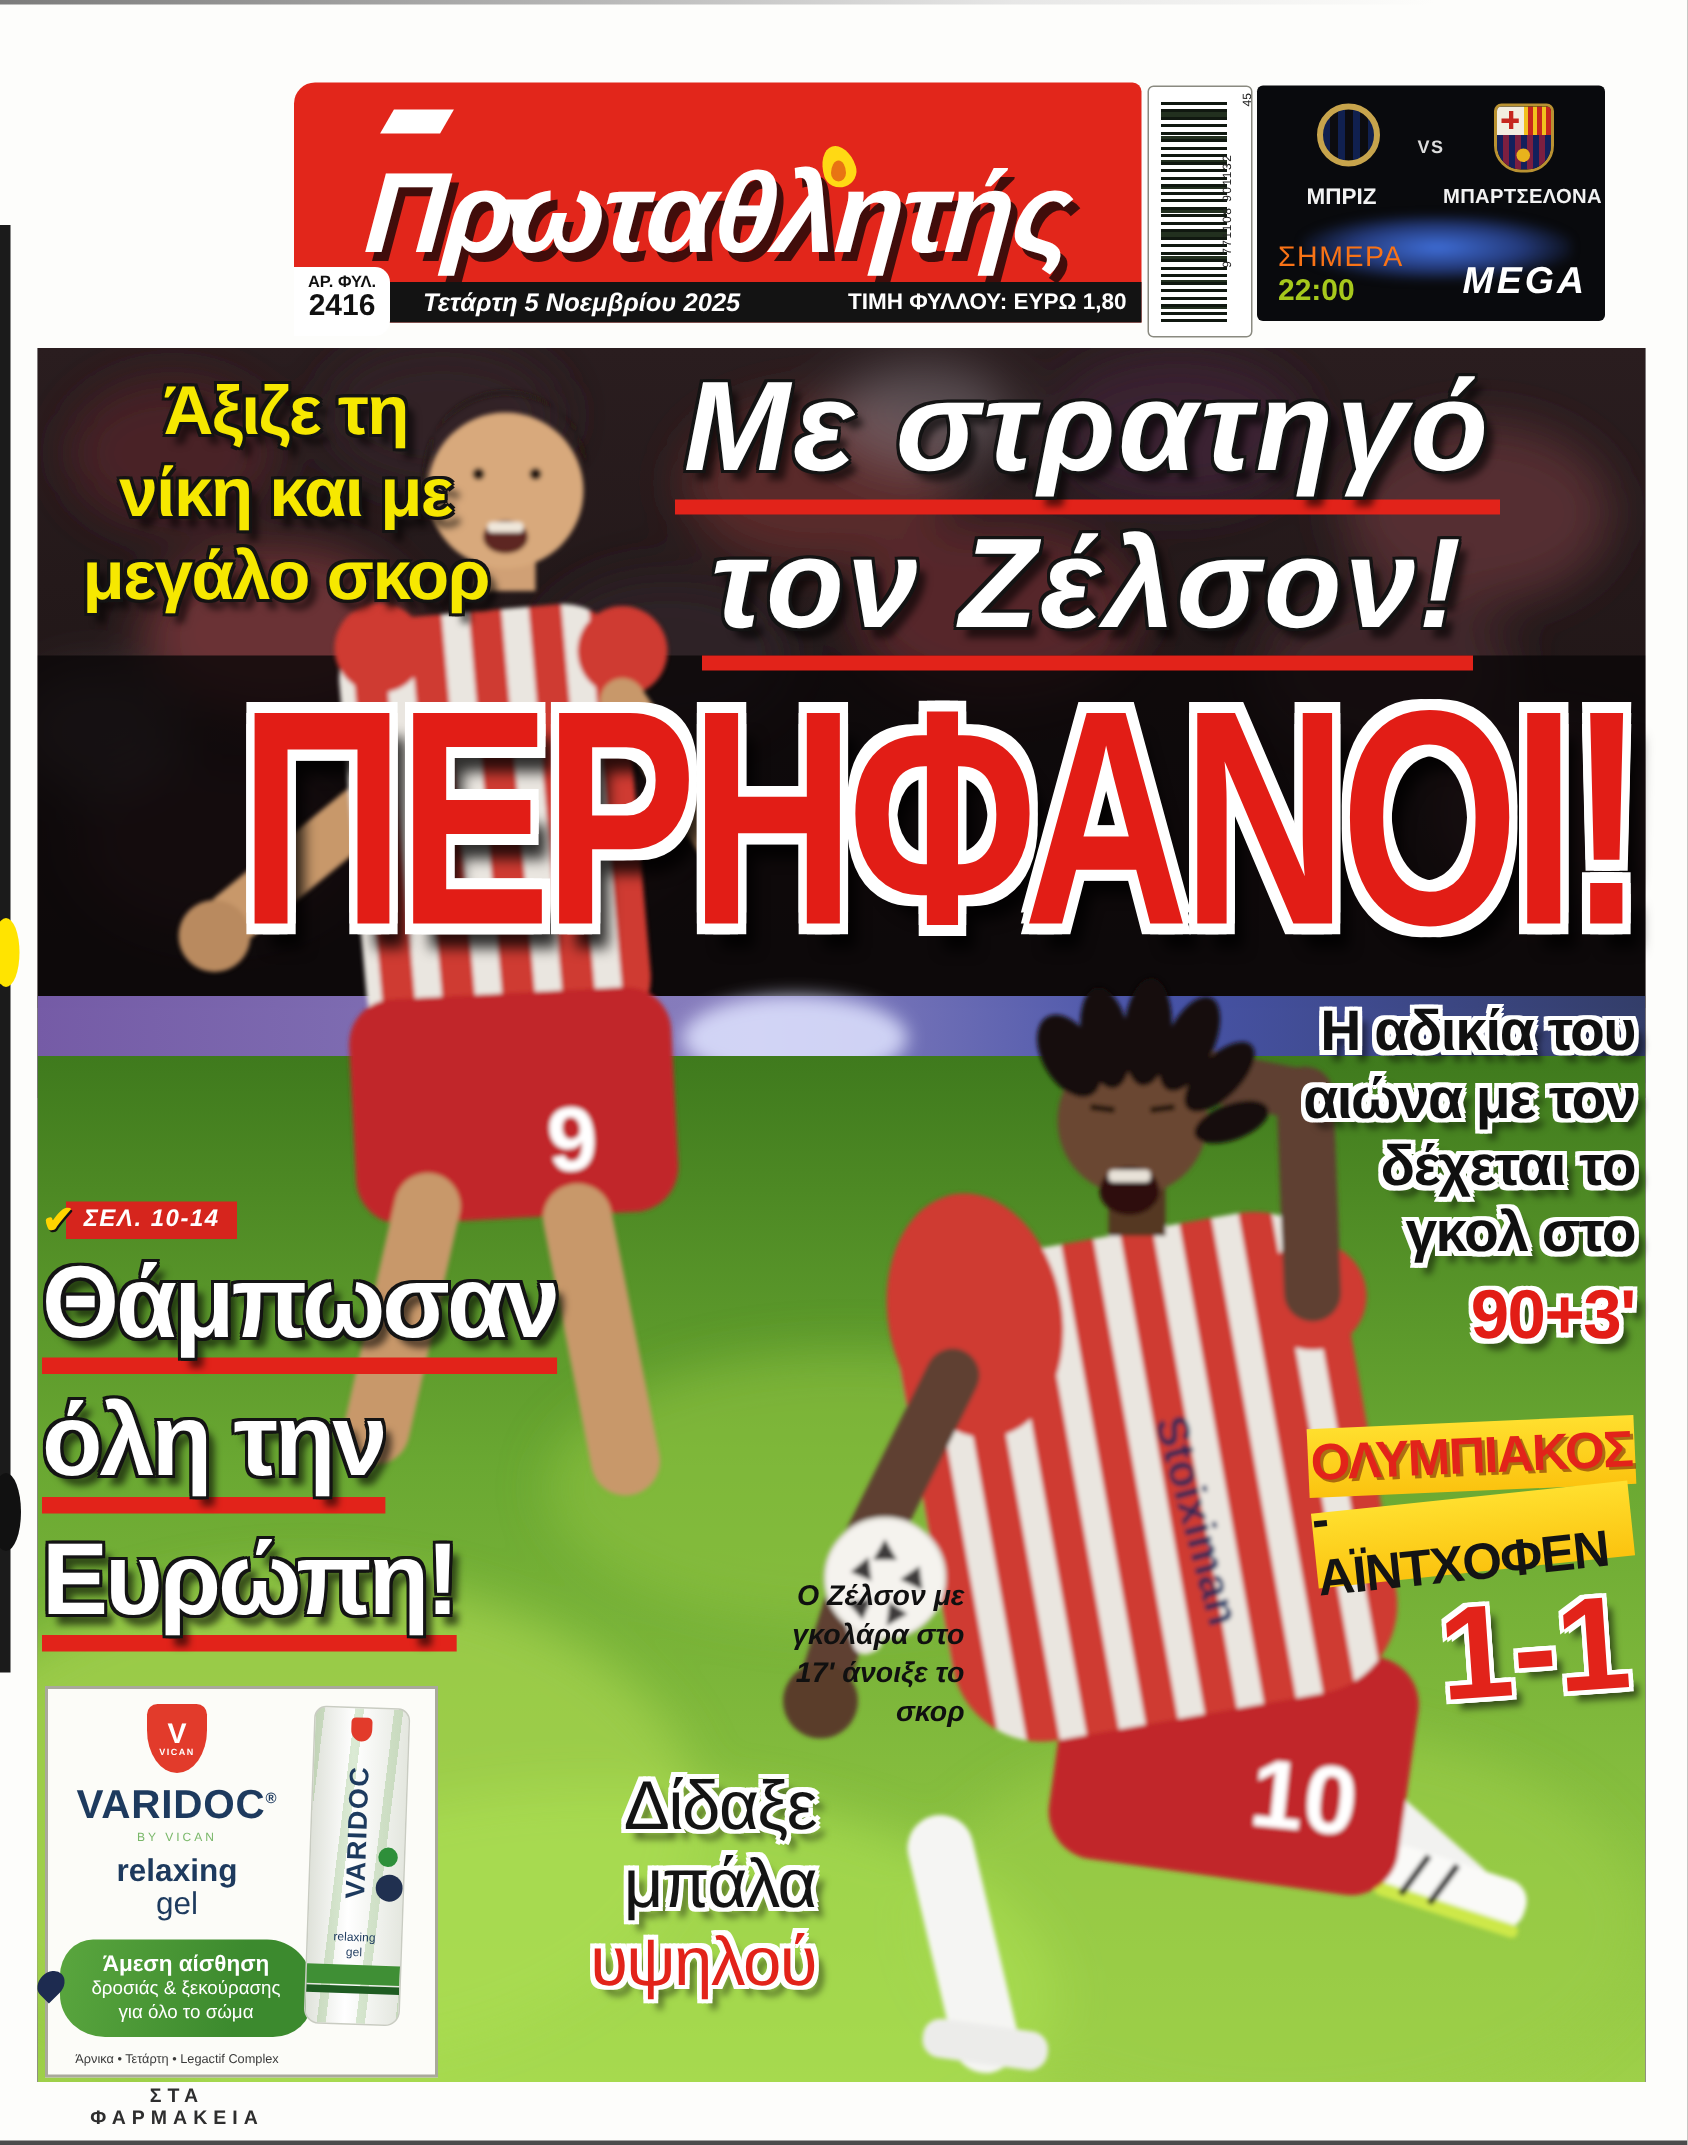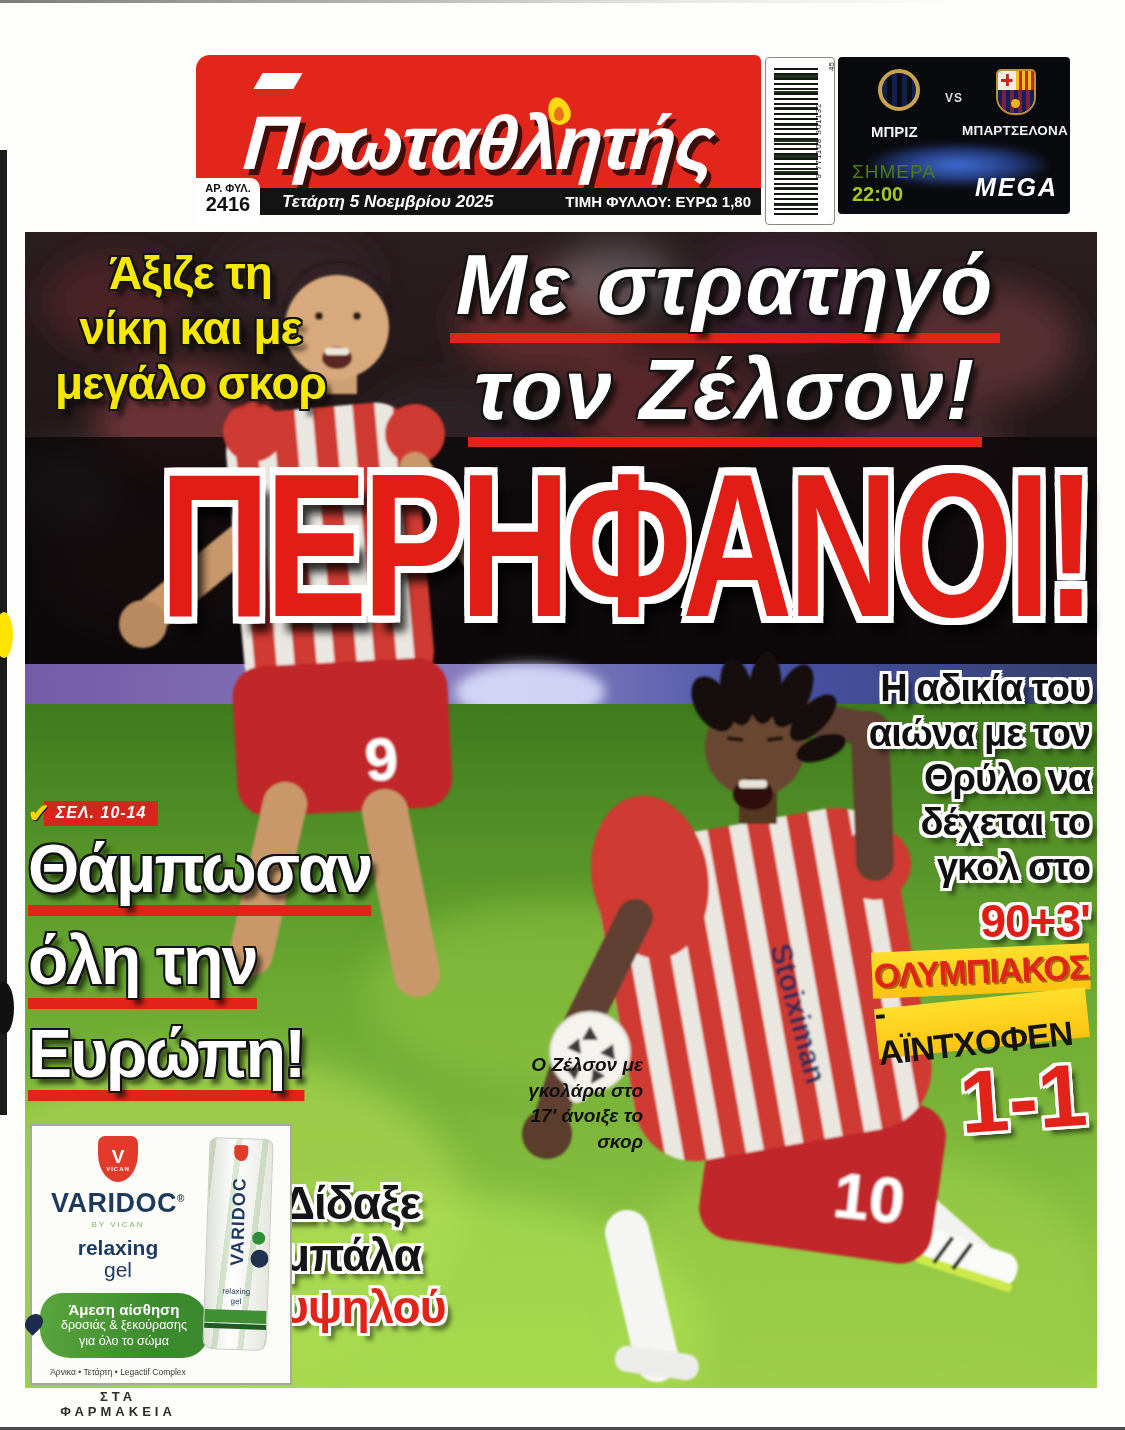--- a/index.html
+++ b/index.html
@@ -84,21 +84,21 @@
   .logo-barca .t .c2{flex:1;background:repeating-linear-gradient(90deg,#f2c01d 0 3px,#c6261e 3px 6px);}
   .logo-barca .b{height:55%;position:relative;
      background:repeating-linear-gradient(90deg,#13205c 0 4px,#7c1f40 4px 8px);}
   .logo-barca .b:after{content:"";position:absolute;left:50%;top:40%;width:9px;height:9px;
      margin-left:-5px;border-radius:50%;background:#e8b31c;}
   .promo .vs{position:absolute;left:0;top:34px;width:100%;text-align:center;color:#ddd;
      font-weight:700;font-size:12px;letter-spacing:1px;}
   .promo .home,.promo .away{position:absolute;top:66px;color:#f2f2f2;font-weight:700;font-size:15px;}
   .promo .home{left:33px;}
   .promo .away{left:124px;font-size:13.5px;letter-spacing:.2px;}
-  .promo .day{position:absolute;left:14px;top:104px;color:#4d7c0f;font-size:19px;letter-spacing:1px;}
+  .promo .day{position:absolute;left:14px;top:104px;color:#f97316;font-size:19px;letter-spacing:1px;}
   .promo .time{position:absolute;left:14px;top:126px;font-weight:900;font-size:20px;}
   .promo .mega{position:absolute;right:12px;bottom:12px;color:#fff;font-weight:900;
      font-style:italic;font-size:25px;letter-spacing:2px;}
 
   
   .photo{position:absolute;left:25px;top:232px;width:1072px;height:1156px;background:#1c1416;overflow:hidden;}
   .photo svg{position:absolute;left:0;top:0;width:100%;height:100%;}
 
   
   .deck-tl{position:absolute;left:28px;top:246px;width:325px;text-align:center;
@@ -129,22 +129,22 @@
      background:linear-gradient(180deg,#ffdf2e,#fbc30f);}
   .strip1{left:872px;top:948px;width:218px;height:46px;transform:rotate(-2.5deg);}
   .strip2{left:876px;top:998px;width:212px;height:50px;transform:rotate(-6deg);}
   .strip .t1{color:#e2231a;font-weight:900;font-size:34px;letter-spacing:-1px;
      text-shadow:2px 2px 0 rgba(90,10,5,.5);}
   .strip .t2{color:#141414;font-weight:900;font-size:34px;letter-spacing:-1px;}
   .score{position:absolute;left:948px;top:1048px;width:150px;text-align:center;
      color:#e2231a;font-weight:900;font-size:88px;transform:rotate(-4deg);}
   .caption{position:absolute;left:448px;top:1052px;width:195px;text-align:right;
      color:#101010;font-weight:700;font-style:italic;font-size:19px;line-height:1.35;}
-  .deck-bottom{position:absolute;left:282px;top:1178px;width:240px;
-     font-weight:700;font-size:46px;line-height:1.13;letter-spacing:-1px;color:#141414;}
+  .deck-bottom{position:absolute;left:304px;top:1178px;width:240px;
+     font-weight:400;font-size:46px;line-height:1.13;letter-spacing:-1px;color:#141414;text-align:right;}
   .deck-bottom .red{color:#e2231a;}
 
   
   .ad{position:absolute;left:30px;top:1124px;width:262px;height:261px;background:#fcfcf8;
      border:2px solid #a9a99b;}
   .ad-left{position:absolute;left:8px;top:10px;width:156px;text-align:center;}
   .vshield{width:40px;height:46px;margin:0 auto;background:#e23b2b;
      border-radius:7px 7px 50% 50%/7px 7px 62% 62%;display:flex;flex-direction:column;
      align-items:center;justify-content:center;}
   .vshield .v{color:#fff;font-weight:900;font-size:19px;line-height:1;}
@@ -377,21 +377,20 @@
     <div><span class="ln ob" data-name="headline-top-line">τον Ζέλσον!</span></div>
   </div>
 
   <div class="hl-main" data-name="headline-main">
     <span data-name="headline-main-text">ΠΕΡΗΦΑΝΟΙ!</span>
   </div>
 
   <div class="deck-right ow" data-name="deck-right">
     <div data-name="deck-line">Η αδικία του</div>
     <div data-name="deck-line">αιώνα με τον</div>
-    <div data-name="deck-line">Θρύλο να</div>
     <div data-name="deck-line">δέχεται το</div>
     <div data-name="deck-line">γκολ στο</div>
     <div class="hi" data-name="deck-right-highlight">90+3'</div>
   </div>
 
   <div class="page-tag" data-name="page-reference-tag">
     <span class="chk" data-name="checkmark-icon">✔</span>
     <span class="chip" data-name="page-reference-text">ΣΕΛ. 10-14</span>
   </div>
 

